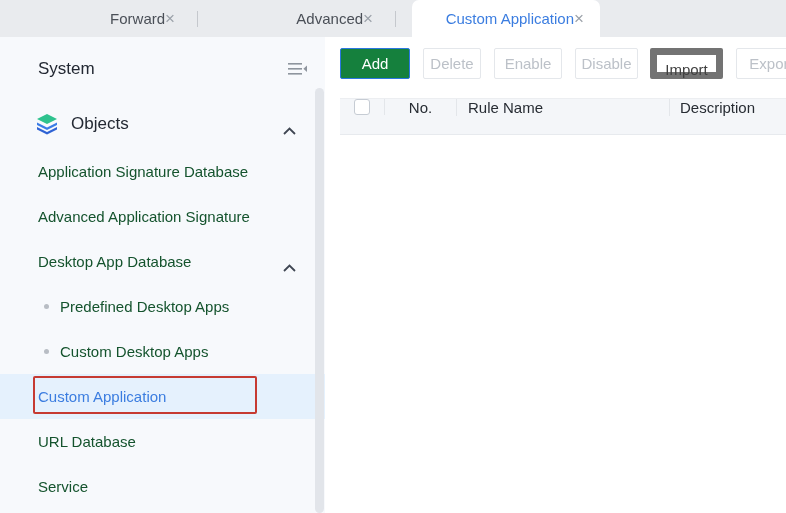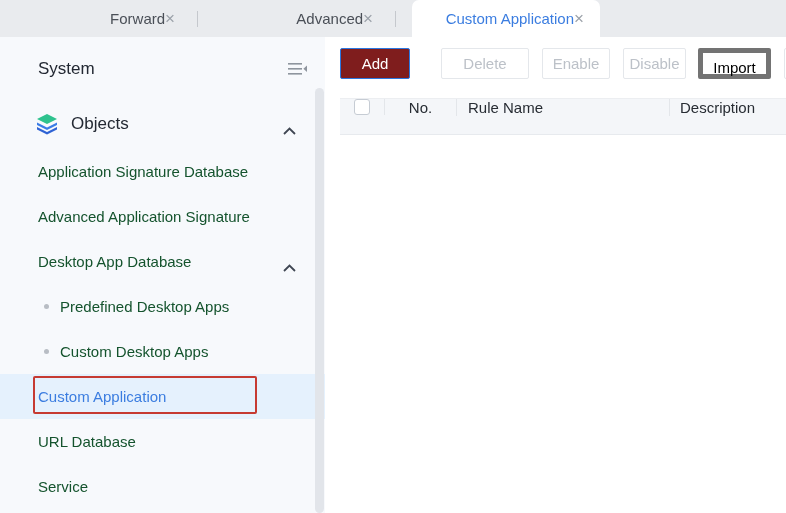--- a/index.html
+++ b/index.html
@@ -59,24 +59,24 @@
   .main { flex:1; background:#fff; position:relative; overflow:hidden; }
   .toolbar {
     display:flex; align-items:center; margin:11px 0 0 15px; height:31px;
     width:900px;
   }
   .btn {
     height:31px; border-radius:2px; font-size:15px; text-align:center;
     font-family:inherit; background:#fff; cursor:pointer; flex:none;
     padding:0; line-height:29px;
   }
-  .btn-primary { background:#7f1d1d; border:1px solid #2b77e0; color:#fff; }
+  .btn-primary { background:#15803d; border:1px solid #2b77e0; color:#fff; }
   .btn-disabled { border:1px solid #e4e7eb; color:#bcc1c8; cursor:default; }
-  .btn-secondary { border:5px solid #737373; color:#000000; }
-  .b-add{width:70px;} .b-delete{width:88px;margin-left:31px;}
+  .btn-secondary { border:7px solid #737373; color:#404040; }
+  .b-add{width:70px;} .b-delete{width:58px;margin-left:13px;}
   .b-enable{width:68px;margin-left:13px;} .b-disable{width:63px;margin-left:13px;}
   .b-import{width:73px;margin-left:12px;} .b-export{width:70px;margin-left:13px;}
   
   .grid-header {
     position:absolute; left:15px; right:0; top:61px; height:37px;
     background:#f4f6f9; display:flex; align-items:flex-start;
     border-top:1px solid #eceef1; border-bottom:1px solid #e7eaee;
     font-size:15px; color:#272c33;
   }
   .gh-cell { display:flex; align-items:center; }

